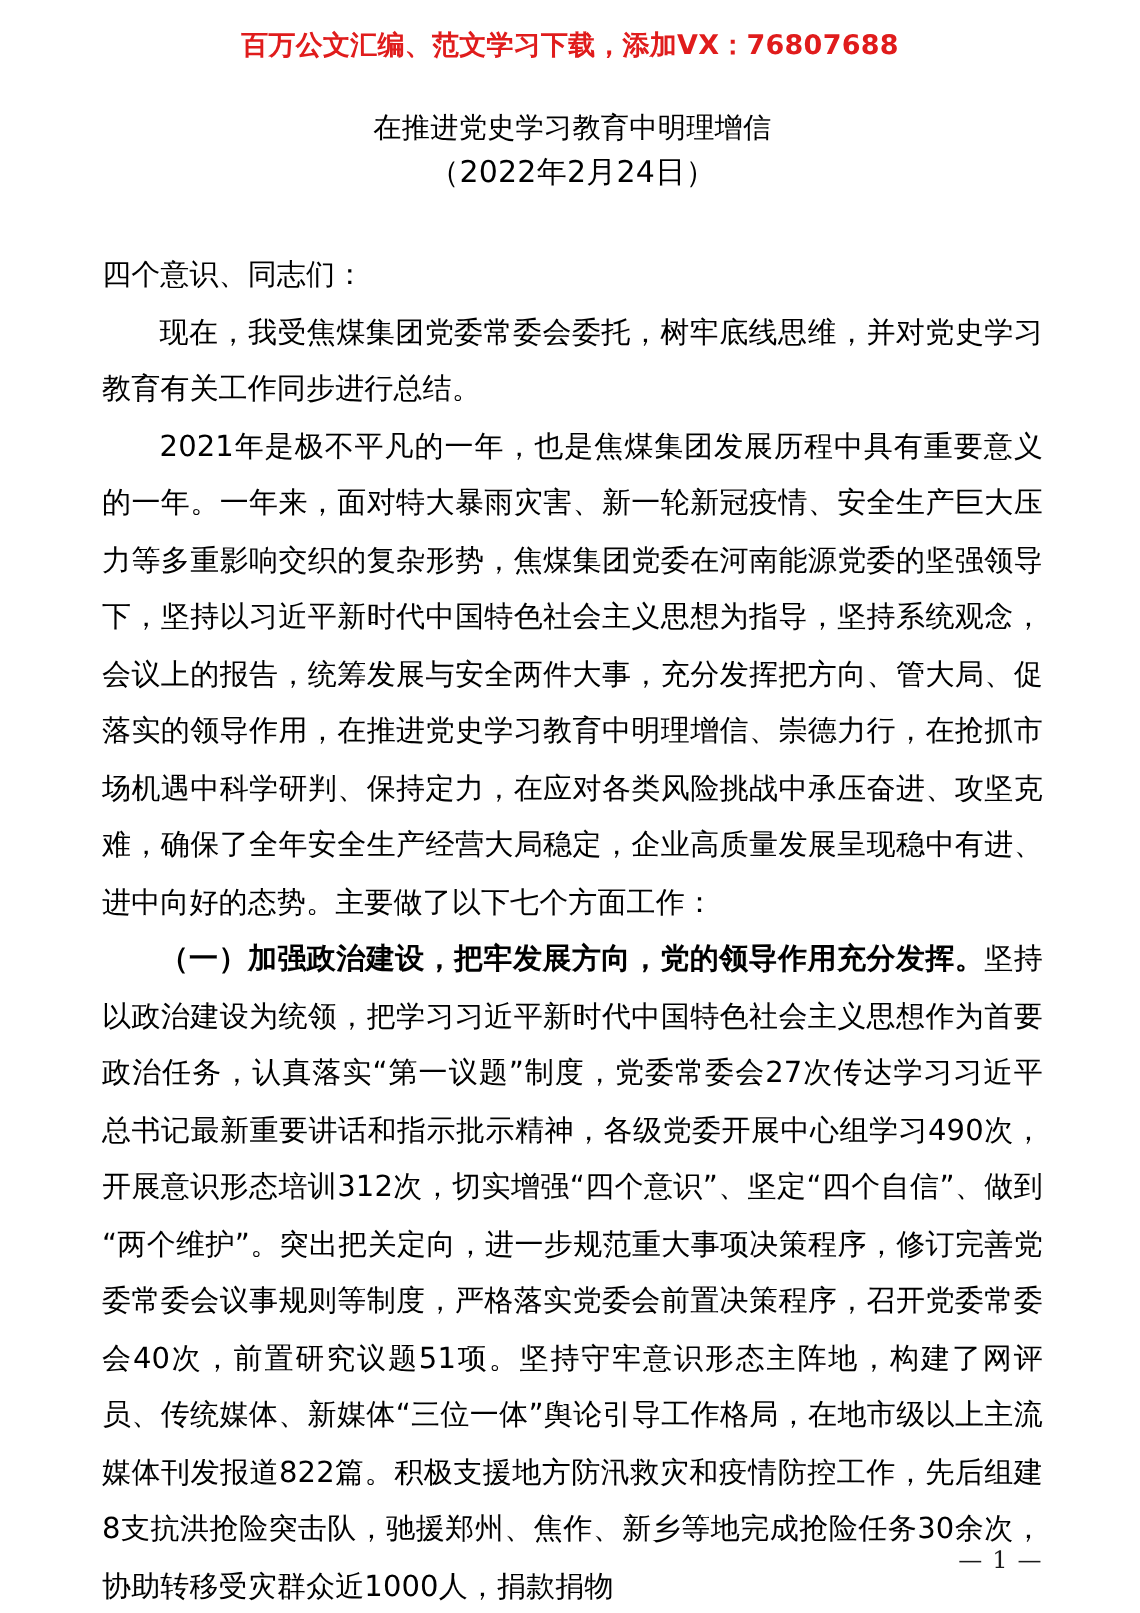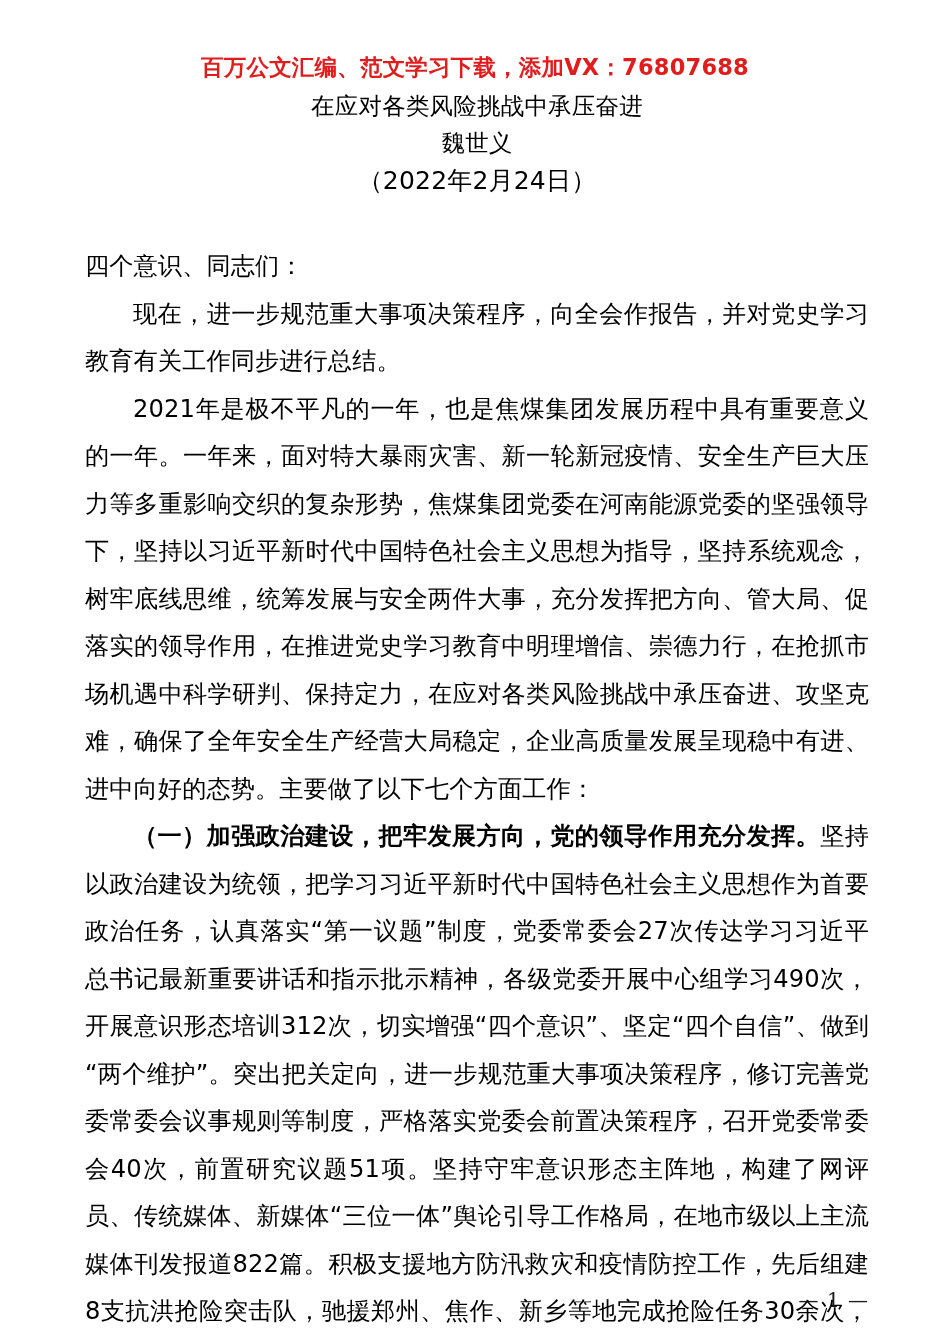--- a/index.html
+++ b/index.html
@@ -15,21 +15,21 @@
   .page {
     position: relative;
     width: 950px;
     height: 1344px;
     box-sizing: border-box;
     background: #ffffff;
     overflow: hidden;
   }
   .watermark-bar {
     position: absolute;
-    top: 56px;
+    top: 27px;
     left: 0;
     width: 950px;
     text-align: center;
   }
   .watermark-text {
     display: inline-block;
     color: #e01c1c;
     font-size: 22.5px;
     font-weight: 700;
     letter-spacing: 0.2px;
@@ -110,33 +110,32 @@
 
 <div class="page">
 
   <div class="watermark-bar">
     <span class="watermark-text">百万公文汇编、范文学习下载，添加VX：76807688</span>
   </div>
 
   <div class="doc-body">
 
     <div class="title-block">
-      <div class="title-line">在应对各类风险挑战中承压奋进</div>
-      <div class="title-author">魏世义</div>
+      <div class="title-line">在推进党史学习教育中明理增信</div>
       <div class="title-date">（2022年2月24日）</div>
     </div>
 
     <div class="spacer-after-title"></div>
 
     <p class="para noindent">四个意识、同志们：</p>
 
-    <p class="para indent">现在，进一步规范重大事项决策程序，向全会作报告，并对党史学习教育有关工作同步进行总结。</p>
+    <p class="para indent">现在，我受焦煤集团党委常委会委托，树牢底线思维，并对党史学习教育有关工作同步进行总结。</p>
 
 
-    <p class="para indent">2021年是极不平凡的一年，也是焦煤集团发展历程中具有重要意义的一年。一年来，面对特大暴雨灾害、新一轮新冠疫情、安全生产巨大压力等多重影响交织的复杂形势，焦煤集团党委在河南能源党委的坚强领导下，坚持以习近平新时代中国特色社会主义思想为指导，坚持系统观念，树牢底线思维，统筹发展与安全两件大事，充分发挥把方向、管大局、促落实的领导作用，在推进党史学习教育中明理增信、崇德力行，在抢抓市场机遇中科学研判、保持定力，在应对各类风险挑战中承压奋进、攻坚克难，确保了全年安全生产经营大局稳定，企业高质量发展呈现稳中有进、进中向好的态势。主要做了以下七个方面工作：</p>
+    <p class="para indent">2021年是极不平凡的一年，也是焦煤集团发展历程中具有重要意义的一年。一年来，面对特大暴雨灾害、新一轮新冠疫情、安全生产巨大压力等多重影响交织的复杂形势，焦煤集团党委在河南能源党委的坚强领导下，坚持以习近平新时代中国特色社会主义思想为指导，坚持系统观念，会议上的报告，统筹发展与安全两件大事，充分发挥把方向、管大局、促落实的领导作用，在推进党史学习教育中明理增信、崇德力行，在抢抓市场机遇中科学研判、保持定力，在应对各类风险挑战中承压奋进、攻坚克难，确保了全年安全生产经营大局稳定，企业高质量发展呈现稳中有进、进中向好的态势。主要做了以下七个方面工作：</p>
 
     <p class="para indent"><span class="bold-lead">（一）加强政治建设，把牢发展方向，党的领导作用充分发挥。</span><span>坚持以政治建设为统领，把学习习近平新时代中国特色社会主义思想作为首要政治任务，认真落实“第一议题”制度，党委常委会27次传达学习习近平总书记最新重要讲话和指示批示精神，各级党委开展中心组学习490次，开展意识形态培训312次，切实增强“四个意识”、坚定“四个自信”、做到“两个维护”。突出把关定向，进一步规范重大事项决策程序，修订完善党委常委会议事规则等制度，严格落实党委会前置决策程序，召开党委常委会40次，前置研究议题51项。坚持守牢意识形态主阵地，构建了网评员、传统媒体、新媒体“三位一体”舆论引导工作格局，在地市级以上主流媒体刊发报道822篇。积极支援地方防汛救灾和疫情防控工作，先后组建8支抗洪抢险突击队，驰援郑州、焦作、新乡等地完成抢险任务30余次，协助转移受灾群众近1000人，捐款捐物</span></p>
 
   </div>
 
   <div class="footer">
     <span>— 1 —</span>
   </div>
 
 </div>

